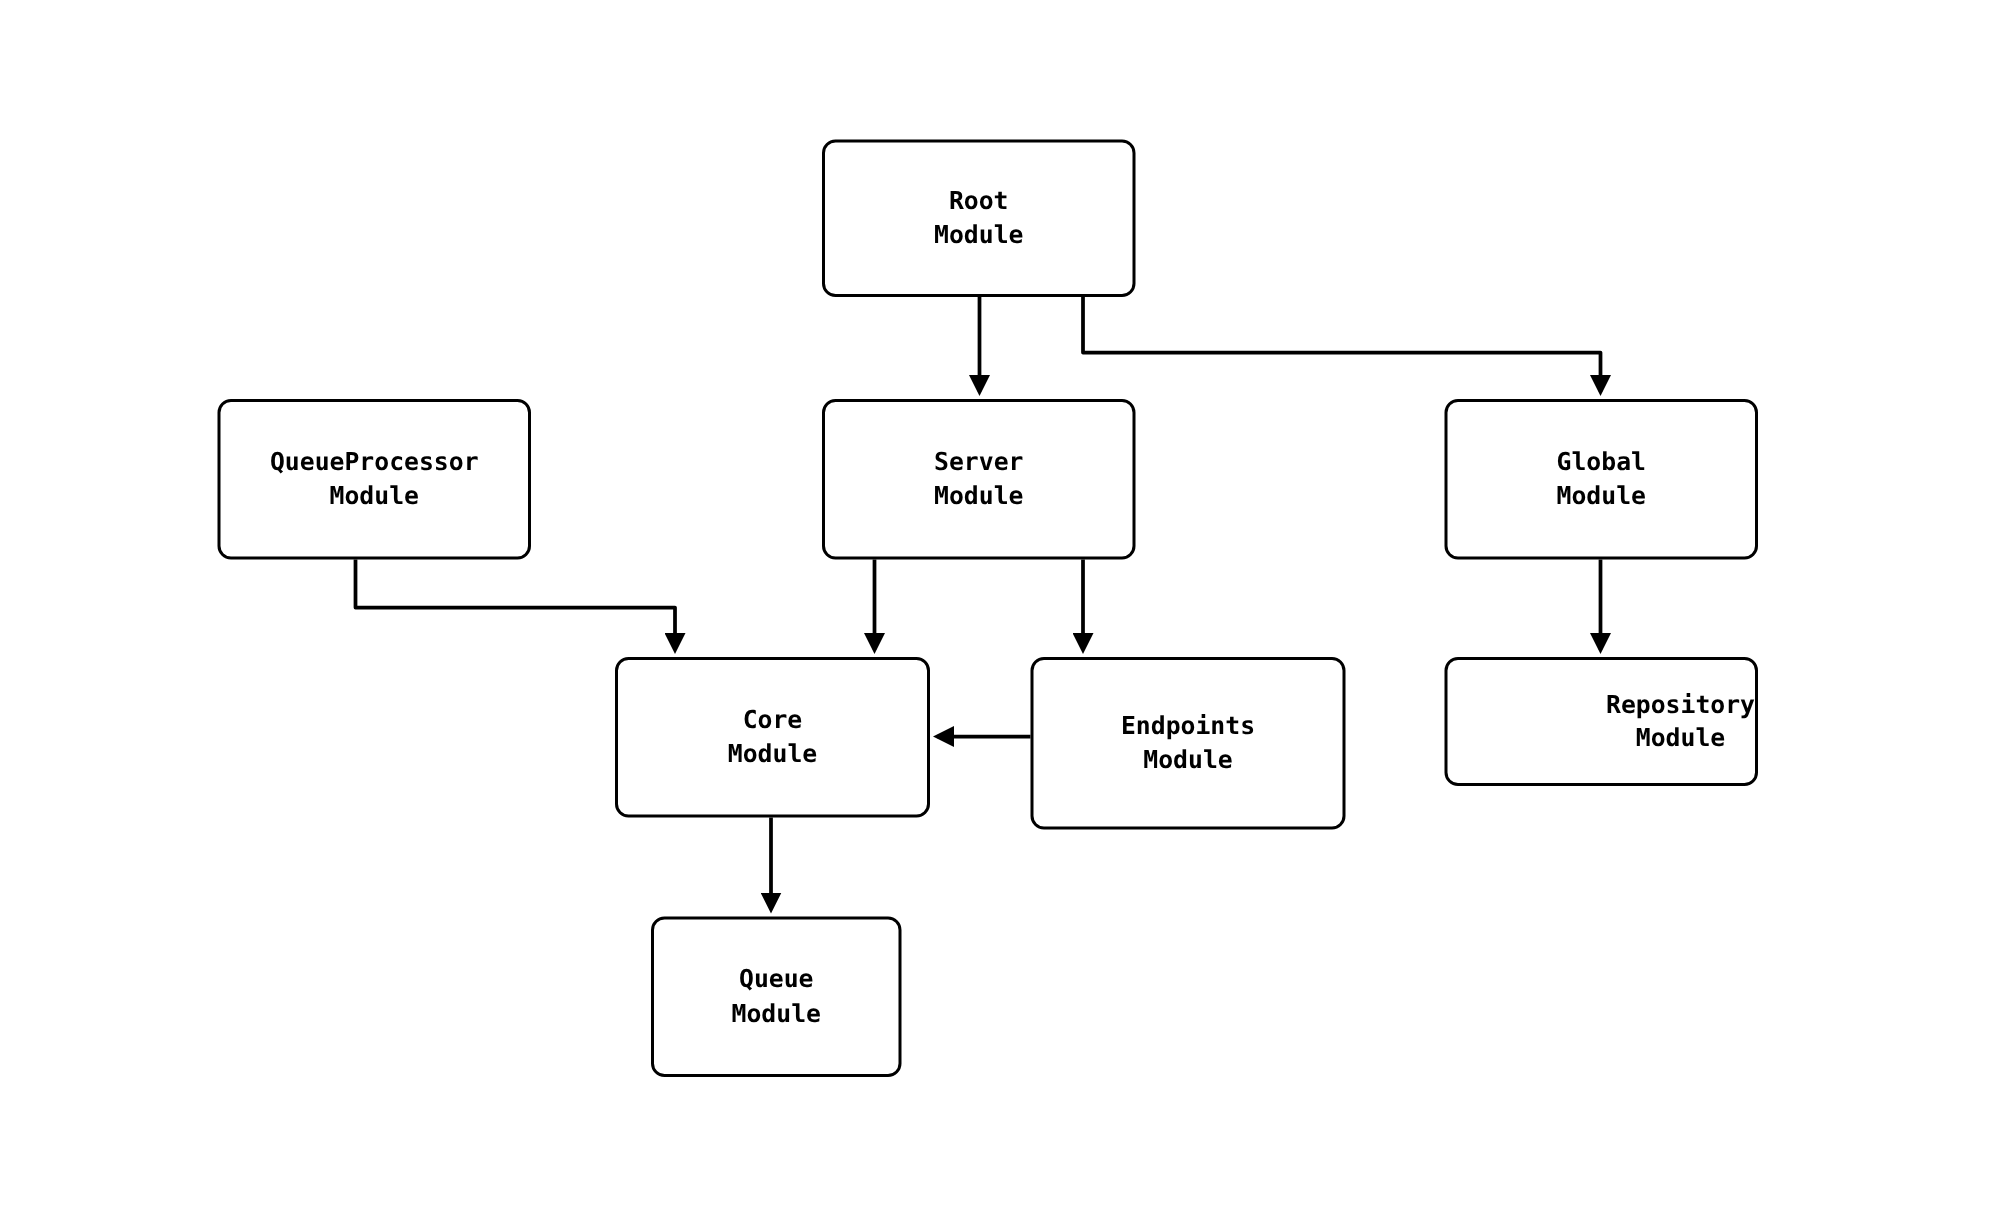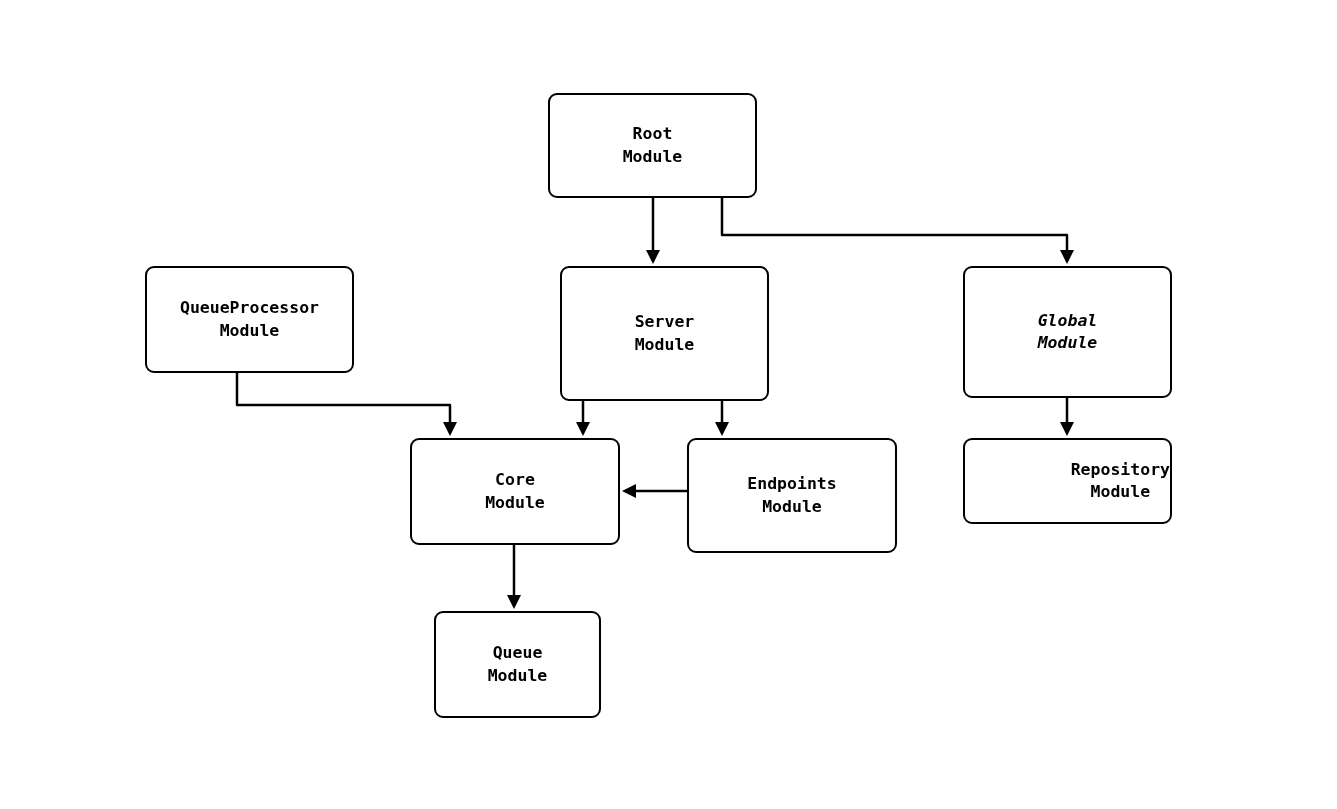--- a/index.html
+++ b/index.html
@@ -33,22 +33,22 @@
   .node-label {
     font-weight: bold;
     font-size: 16.5px;
     line-height: 1.35;
     color: #000000;
     white-space: pre-line;
   }
   
   .node-root          { left: 548px; top:  93px; width: 209px; height: 105px; }
   .node-queueprocessor{ left: 133px; top: 266px; width: 209px; height: 107px; margin-left: 12px; }
-  .node-server        { left: 548px; top: 266px; width: 209px; height: 135px; margin-left: 12px; }
-  .node-global        { left: 963px; top: 266px; width: 209px; height: 132px; font-style: italic; }
+  .node-server        { left: 548px; top: 266px; width: 209px; height: 107px; }
+  .node-global        { left: 963px; top: 266px; width: 209px; height: 107px; }
   .node-core          { left: 410px; top: 438px; width: 210px; height: 107px; }
   .node-endpoints     { left: 687px; top: 438px; width: 210px; height: 115px; }
   .node-repository    { left: 963px; top: 438px; width: 209px; height: 86px; justify-content: flex-end; }
   .node-queue         { left: 434px; top: 611px; width: 167px; height: 107px; }
   .edge {
     fill: none;
     stroke: #000000;
     stroke-width: 2.5px;
     stroke-linejoin: round;
   }

